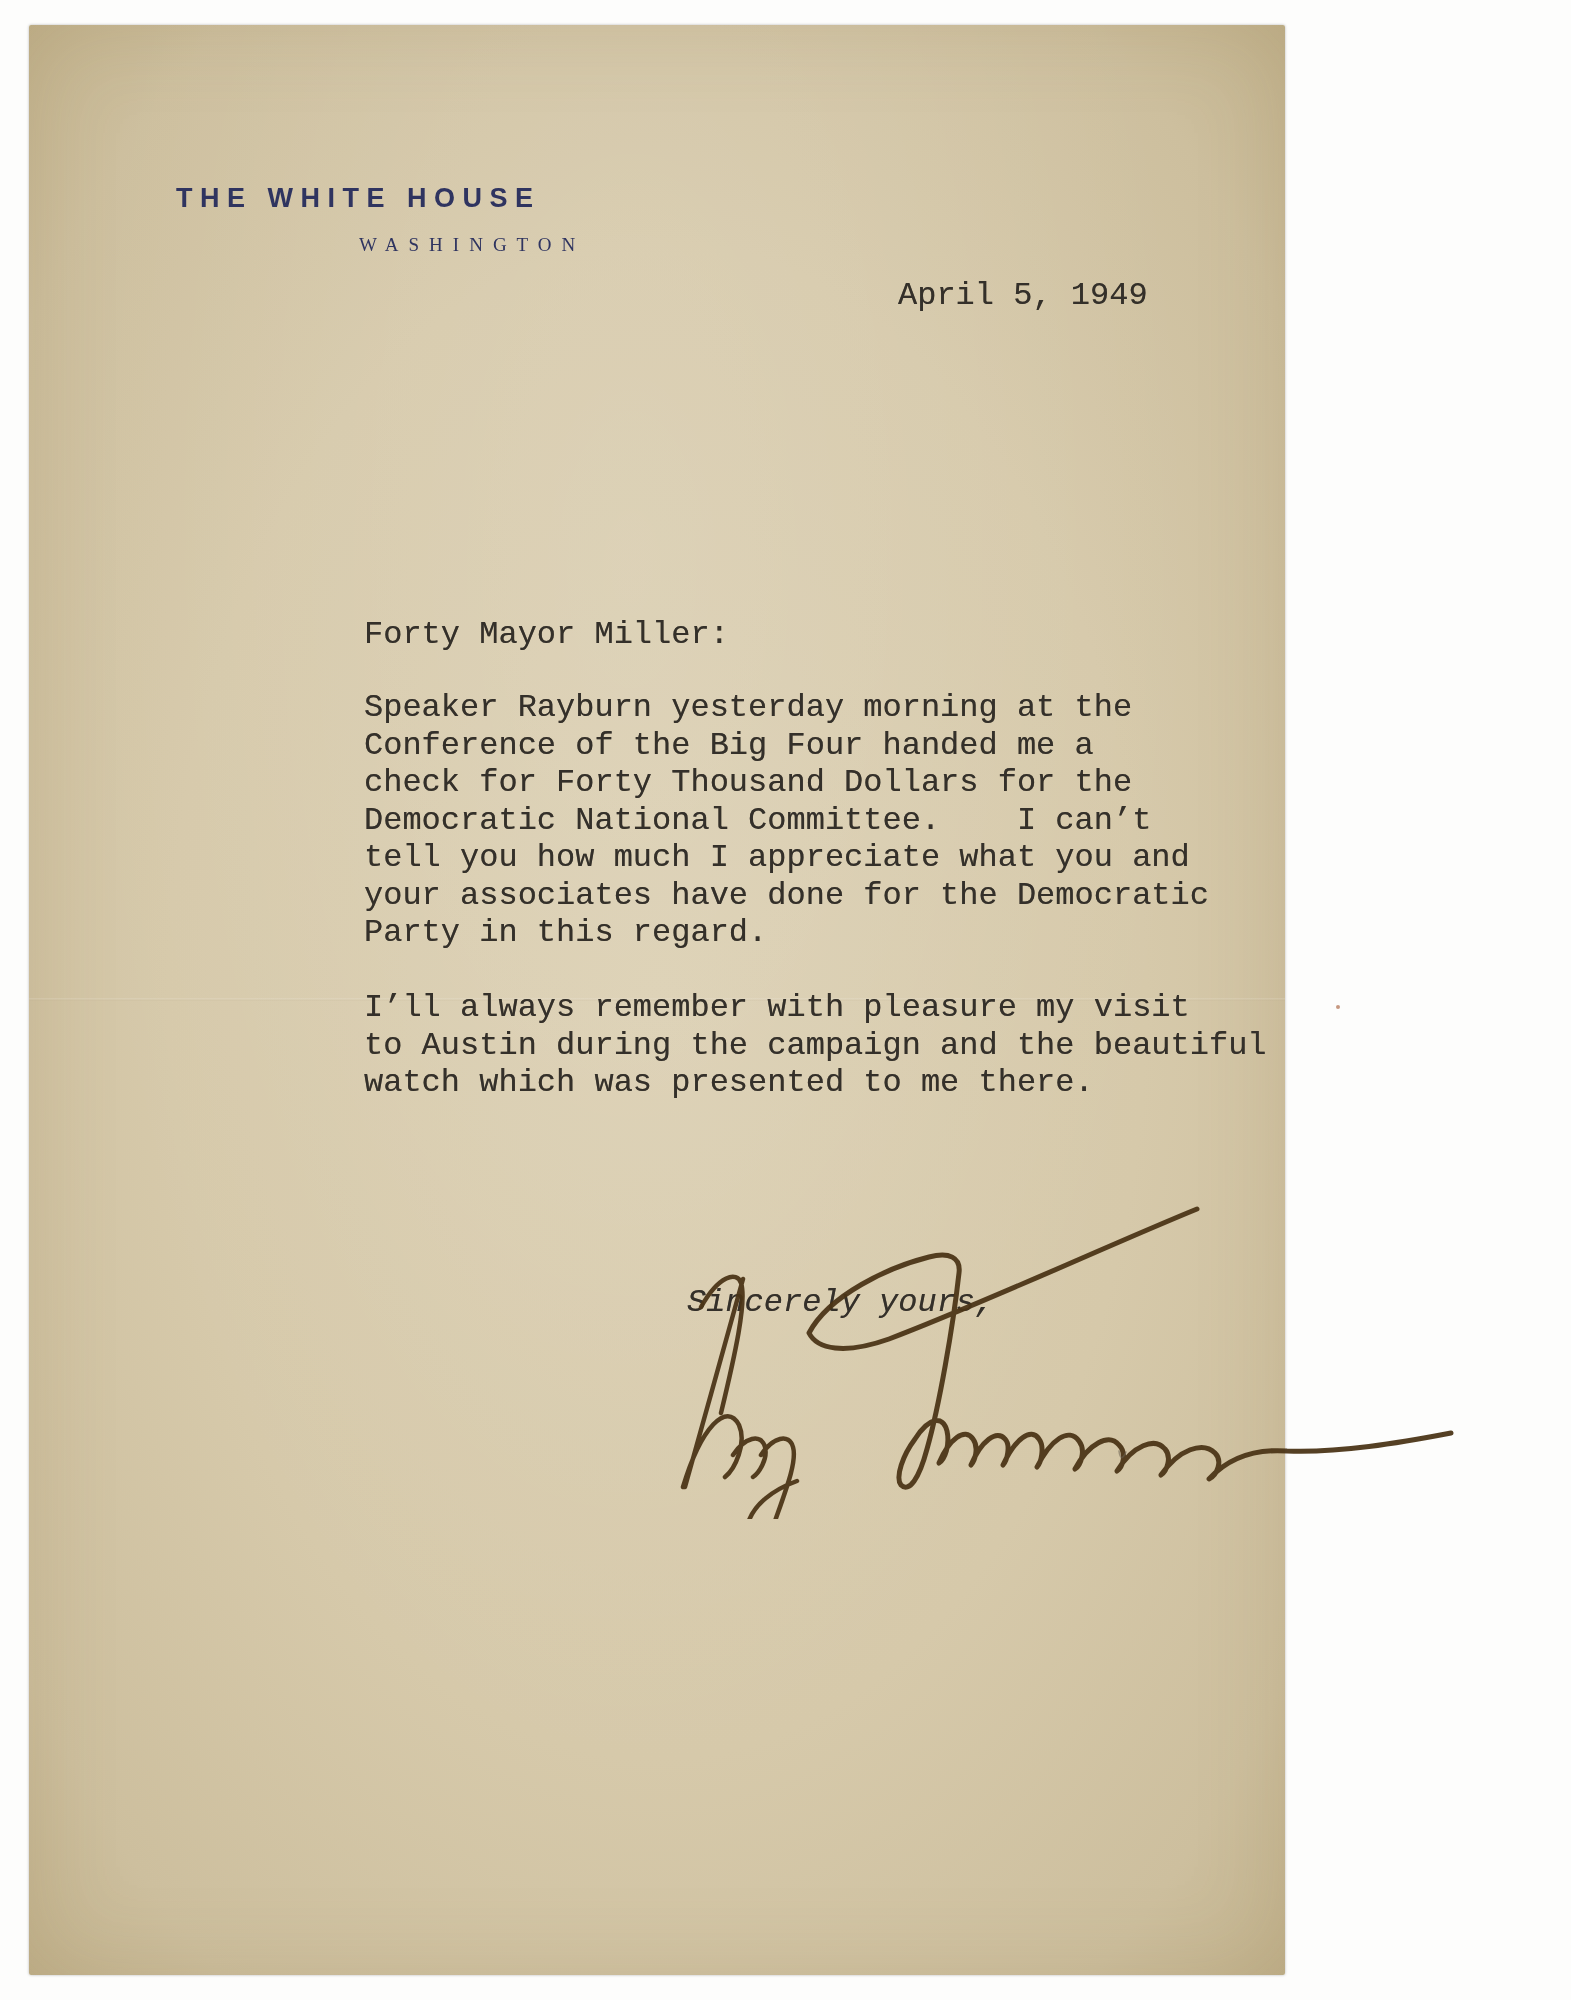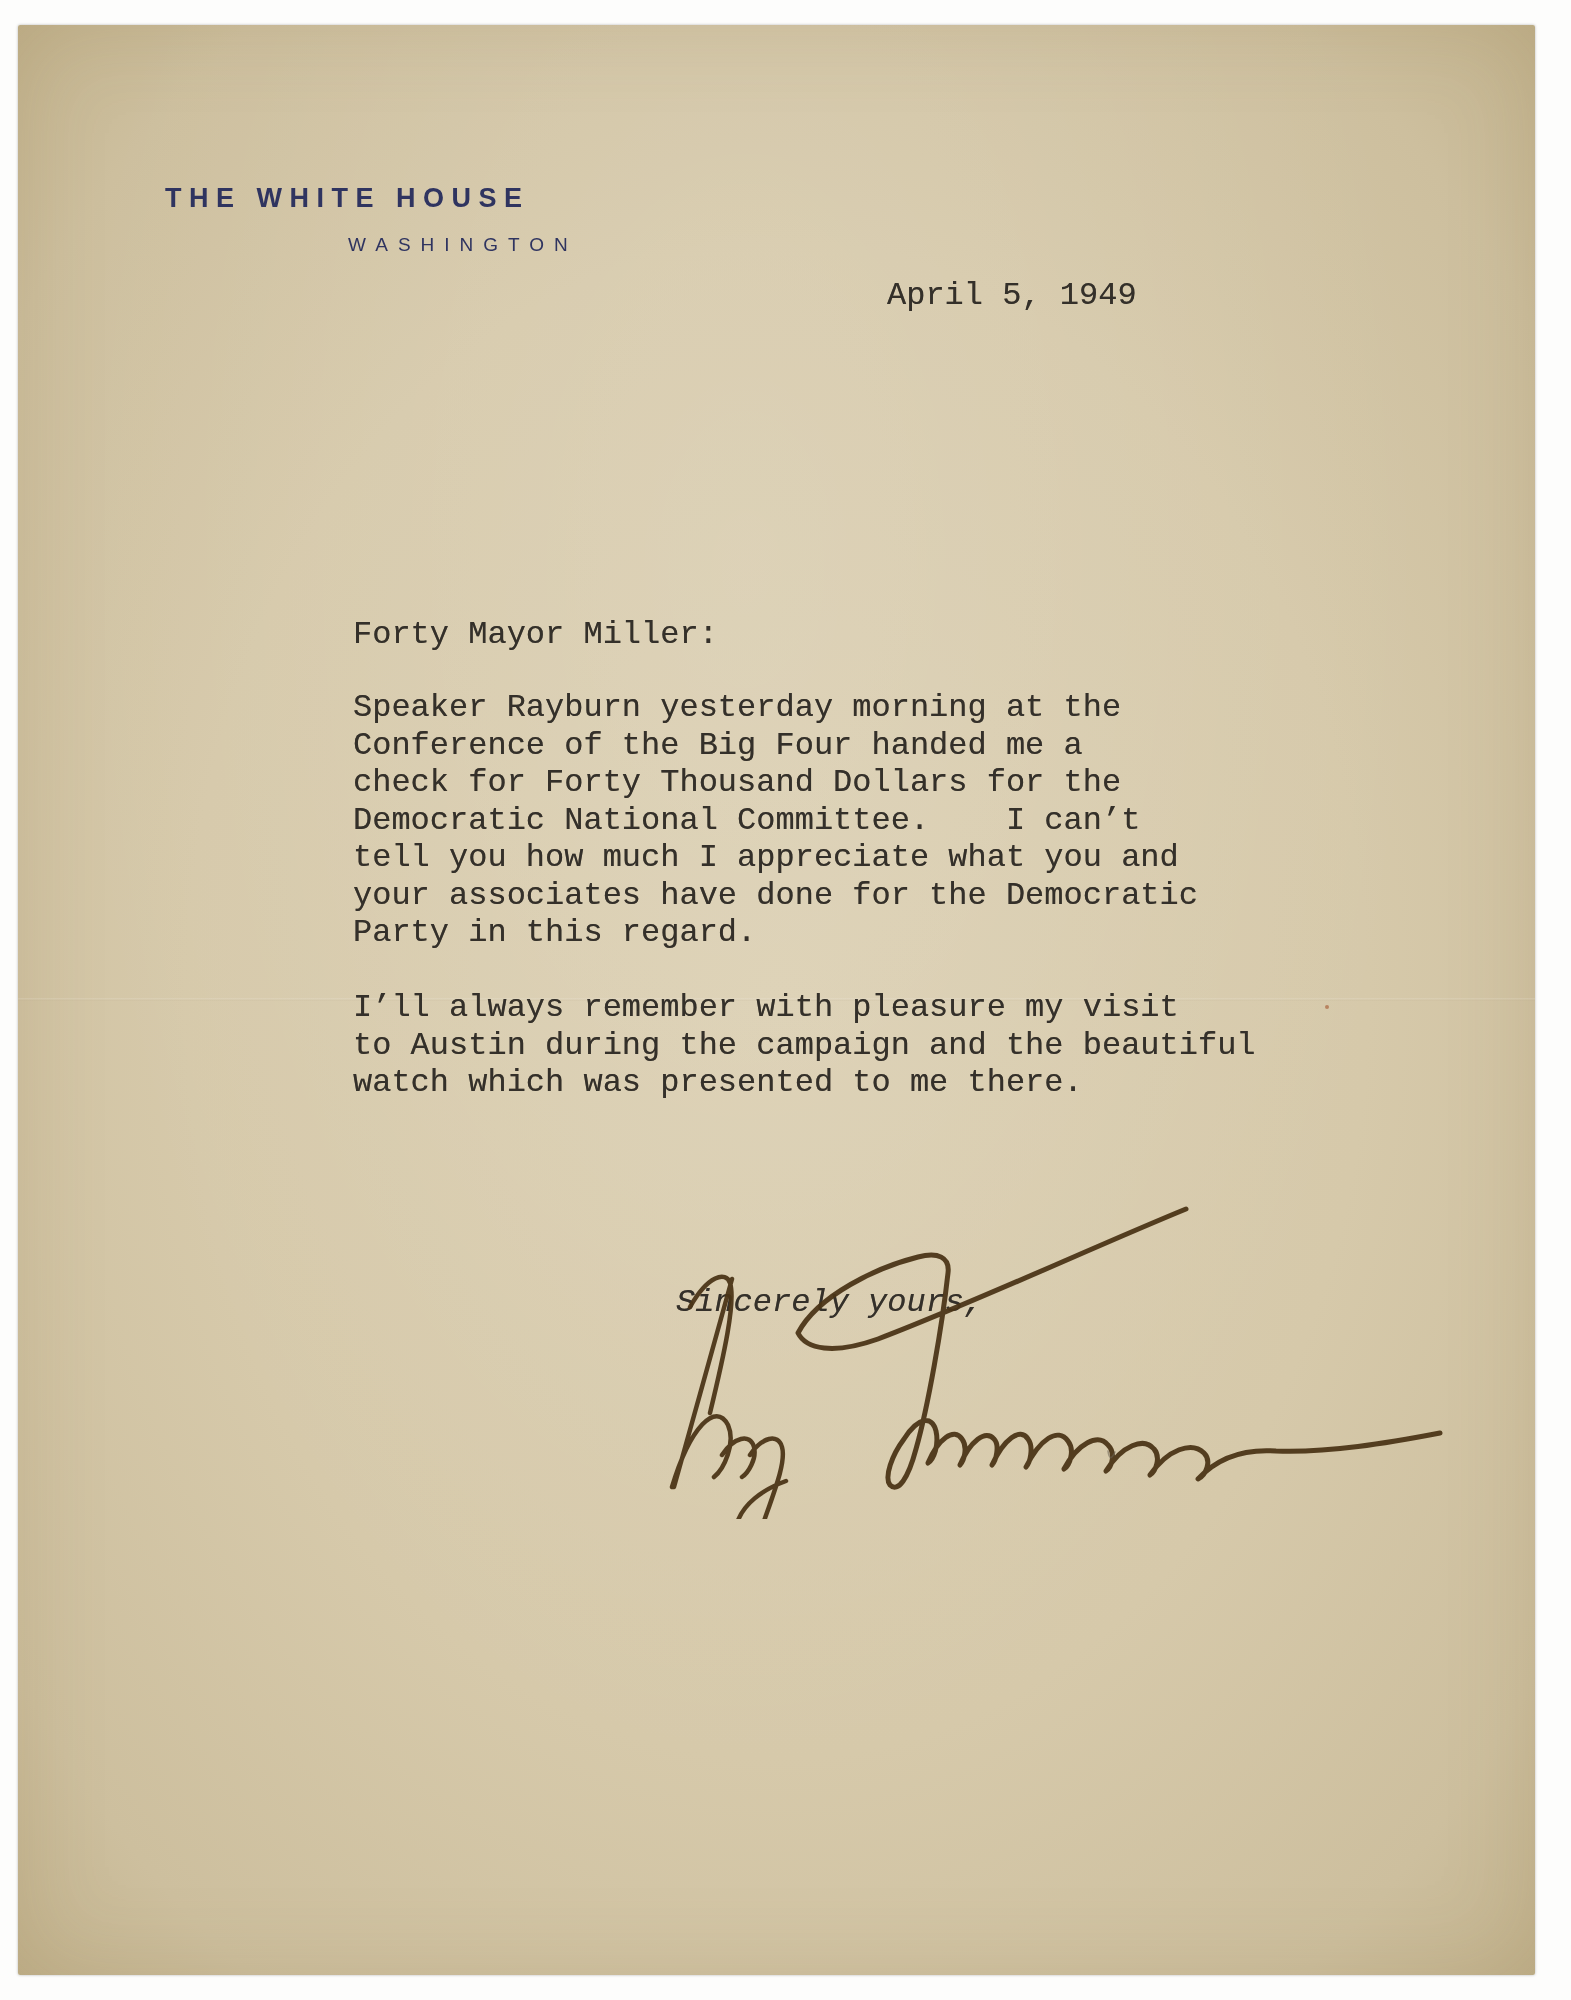--- a/index.html
+++ b/index.html
@@ -9,22 +9,22 @@
     position: relative;
     width: 1571px;
     height: 2000px;
     background: #fdfdfc;
     overflow: hidden;
     font-family: "Liberation Mono", "DejaVu Sans Mono", monospace;
   }
 
   .paper {
     position: absolute;
-    left: 18px; top: 25px;
-    width: 1517px; height: 1950px;
+    left: 29px; top: 25px;
+    width: 1256px; height: 1950px;
     background:
       radial-gradient(ellipse at 48% 28%, rgba(255,255,255,0.12), rgba(255,255,255,0) 62%),
       radial-gradient(ellipse at 50% 50%, #dbcfb2 0%, #d6c9aa 55%, #cdbf9e 86%, #c3b48f 100%);
     box-shadow: inset 0 0 90px rgba(140,110,60,0.18), 0 0 3px rgba(0,0,0,0.28);
     border-radius: 2px;
   }
 
   .crease {
     position: absolute;
     left: 0; top: 973px;
@@ -40,21 +40,21 @@
     font-family: "Liberation Sans", sans-serif;
     font-size: 27px;
     font-weight: 600;
     letter-spacing: 7.5px;
     white-space: nowrap;
   }
 
   .letterhead-line2 {
     position: absolute;
     left: 330px; top: 209px;
-    font-family: Liberation Sans, sans-serif;
+    font-family: Liberation Serif, serif;
     font-size: 19px;
     font-weight: 500;
     letter-spacing: 10px;
     white-space: nowrap;
   }
 
   .typed {
     font-size: 32px;
     line-height: 37.5px;
     white-space: pre-wrap;

